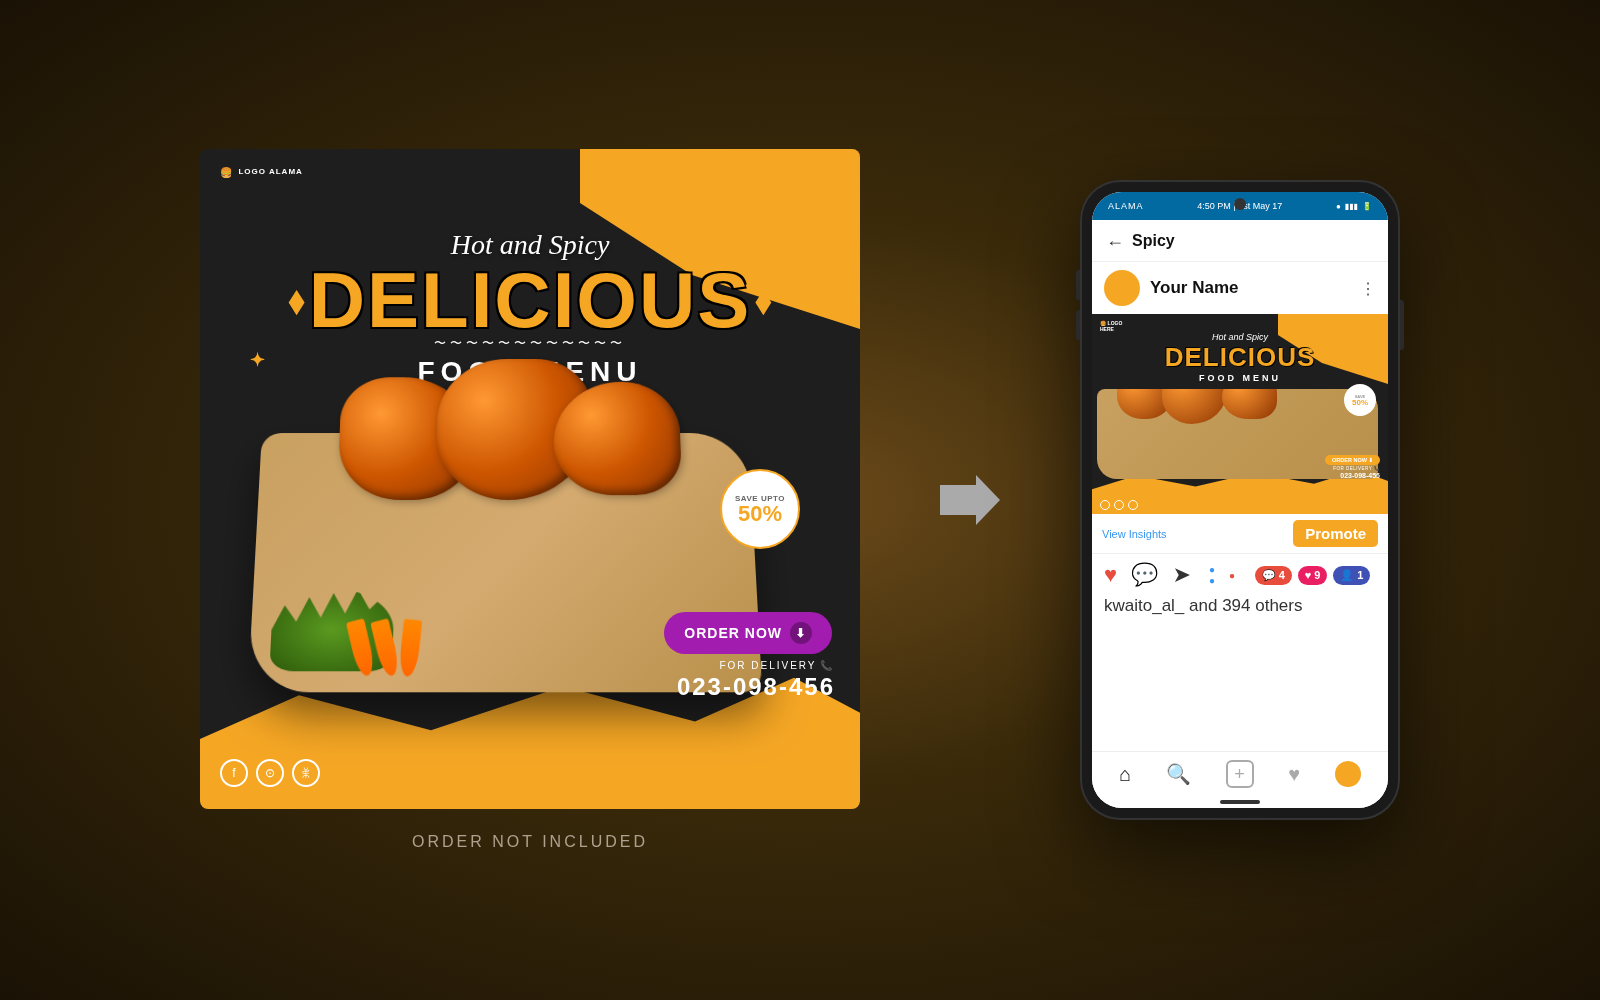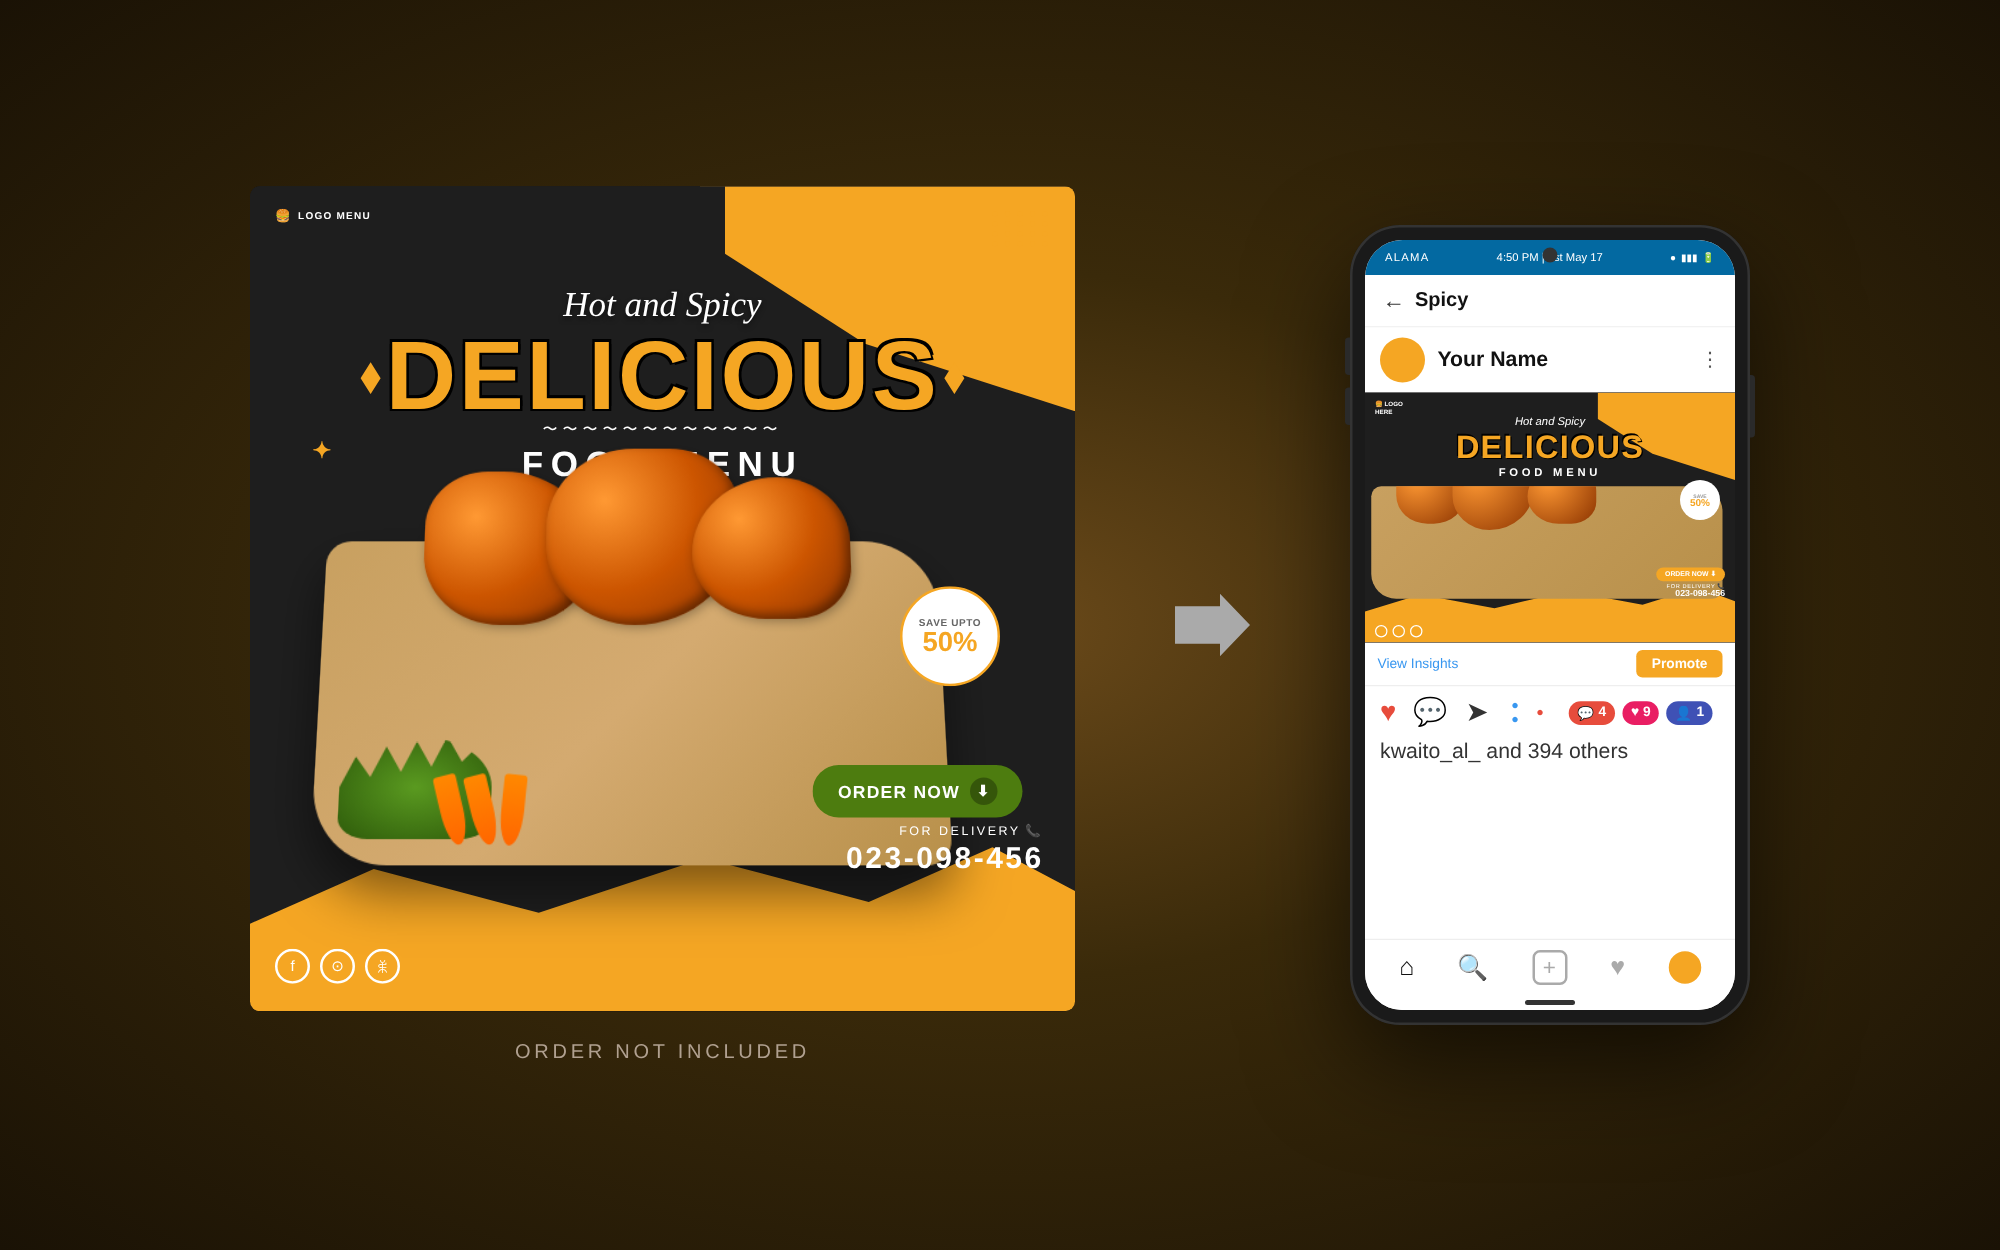--- a/index.html
+++ b/index.html
@@ -223,22 +223,22 @@
       height: 55px;
       background: linear-gradient(to bottom, #ff8800 0%, #ff6600 100%);
       border-radius: 3px 3px 50% 50%;
       transform: rotate(-15deg);
     }
 
     
     .order-btn {
       position: absolute;
       bottom: 140px;
-      right: 42px;
-      background: #4d7c0f;
+      right: 28px;
+      background: #a21caf;
       color: white;
       padding: 10px 20px;
       border-radius: 25px;
       font-weight: 900;
       font-size: 14px;
       letter-spacing: 1px;
       z-index: 30;
       display: flex;
       align-items: center;
       gap: 8px;
@@ -549,21 +549,21 @@
       color: #3897f0;
       font-size: 11px;
       font-weight: 500;
       flex: 1;
     }
     .promote-btn {
       background: #f5a623;
       color: white;
       padding: 5px 12px;
       border-radius: 5px;
-      font-size: 11px;
+      font-size: 15px;
       font-weight: bold;
     }
 
     
     .action-icons {
       display: flex;
       align-items: center;
       padding: 8px 12px;
       gap: 14px;
       flex-shrink: 0;
@@ -724,21 +724,21 @@
           <div class="dot"></div>
           <div class="dot"></div>
           <div class="dot"></div>
           <div class="dot"></div>
       </div>
 
       <div class="card-logo" style="z-index:15;">
         <span>🍔</span>
         <div class="card-logo-text">
           <span>LOGO
-MENU</span>
+ALAMA</span>
         </div>
       </div>
 
       <div class="card-text" style="z-index:15;">
         <div class="hot-spicy">Hot and Spicy</div>
         <div style="display:flex; align-items:center; justify-content:center; gap:4px;">
           <span style="color:#f5a623; font-size:36px; font-weight:900;">⬧</span>
           <span class="delicious">DELICIOUS</span>
           <span style="color:#f5a623; font-size:36px; font-weight:900;">⬧</span>
         </div>

